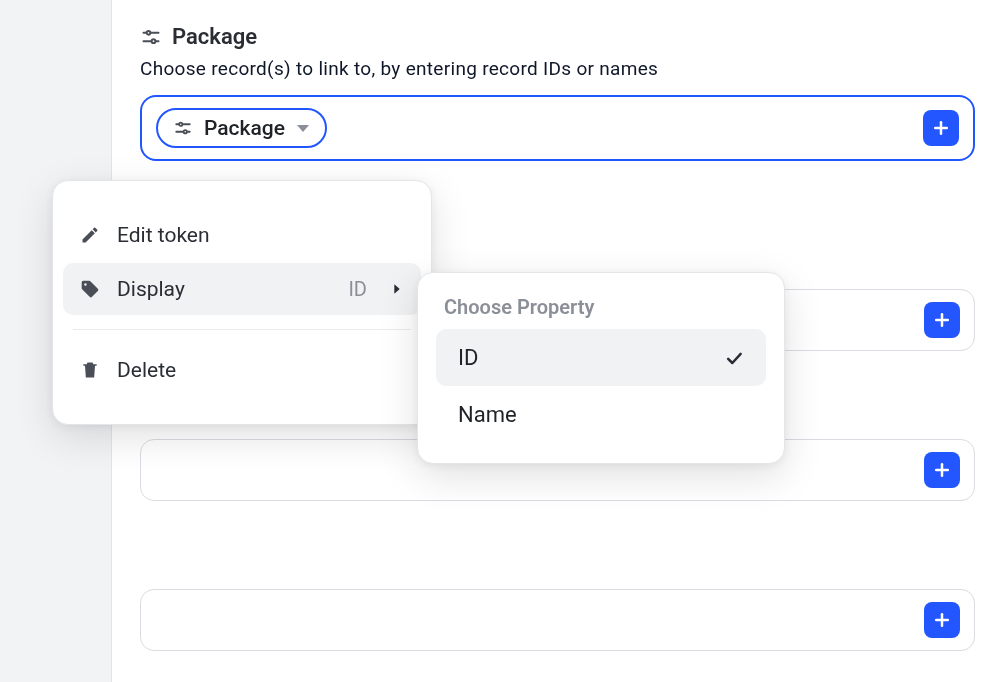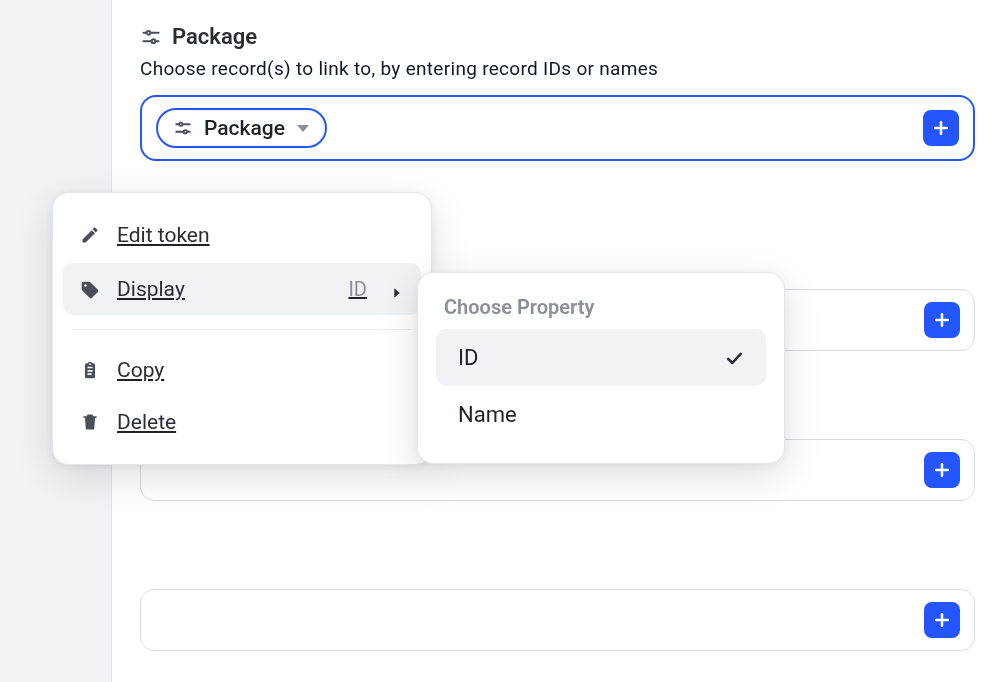--- a/index.html
+++ b/index.html
@@ -36,32 +36,31 @@
     position: absolute; right: 14px; top: 50%; transform: translateY(-50%);
     width: 36px; height: 36px; border-radius: 8px; background: #2356ff;
     display: flex; align-items: center; justify-content: center; cursor: pointer;
   }
   .plus-btn svg { width: 20px; height: 20px; }
 
   .stack { display: flex; flex-direction: column; gap: 88px; margin-top: 128px; }
 
   
   .menu {
-    position: absolute; left: -60px; top: 192px; width: 380px;
+    position: absolute; left: -60px; top: 180px; width: 380px;
     background: #fff; border: 1px solid #e3e5e8; border-radius: 16px;
     box-shadow: 0 12px 40px rgba(0,0,0,0.12), 0 2px 8px rgba(0,0,0,0.06);
-    padding: 16px 0;
+    padding: 28px 0;
     z-index: 10;
-    text-decoration: underline;
   }
   .menu-item {
     display: flex; align-items: center; gap: 16px;
     padding: 14px 26px; font-size: 21px; color: #2a2e34; cursor: pointer;
   }
-  .menu-item.active { background: #f1f2f4; border-radius: 10px; margin: 2px 10px; padding: 14px 16px; align-items: flex-end; }
+  .menu-item.active { background: #f1f2f4; border-radius: 10px; margin: 2px 10px; padding: 14px 16px; }
   .menu-item .spacer { flex: 1; }
   .menu-item .meta { color: #8a8f98; font-size: 20px; margin-right: 6px; }
   .menu-chevron { color: #2a2e34; }
   .menu-divider { height: 1px; background: #e9ebee; margin: 14px 20px; }
   .menu-icon { width: 22px; height: 22px; display:flex; align-items:center; justify-content:center; flex-shrink:0;}
 
   
   .submenu {
     position: absolute; left: 305px; top: 272px; width: 368px;
     background: #fff; border: 1px solid #e3e5e8; border-radius: 16px;
@@ -171,28 +170,20 @@
         <span class="menu-chevron">
           <svg viewBox="0 0 24 24" width="16" height="16" fill="currentColor">
               <path d="M8 5l8 7-8 7z"></path>
             </svg>
         </span>
       </div>
 
 
       <div class="menu-divider"></div>
 
-      <div class="menu-item">
-        <span class="menu-icon icon-muted">
-          <svg viewBox="0 0 24 24" width="20" height="20" fill="currentColor">
-              <path d="M16 4h-1.18A3 3 0 0 0 12 2a3 3 0 0 0-2.82 2H8a2 2 0 0 0-2 2v14a2 2 0 0 0 2 2h8a2 2 0 0 0 2-2V6a2 2 0 0 0-2-2zm-4 0a1 1 0 1 1-1 1 1 1 0 0 1 1-1zm2 14H9v-2h5zm1-4H9v-2h6zm0-4H9V8h6z"></path>
-            </svg>
-        </span>
-        <span>Copy</span>
-      </div>
 
 
       <div class="menu-item">
         <span class="menu-icon icon-muted">
           <svg viewBox="0 0 24 24" width="20" height="20" fill="currentColor">
               <path d="M6 7h12l-1 14H7L6 7zm3-4h6l1 2h4v2H4V5h4l1-2z"></path>
             </svg>
         </span>
         <span>Delete</span>
       </div>

